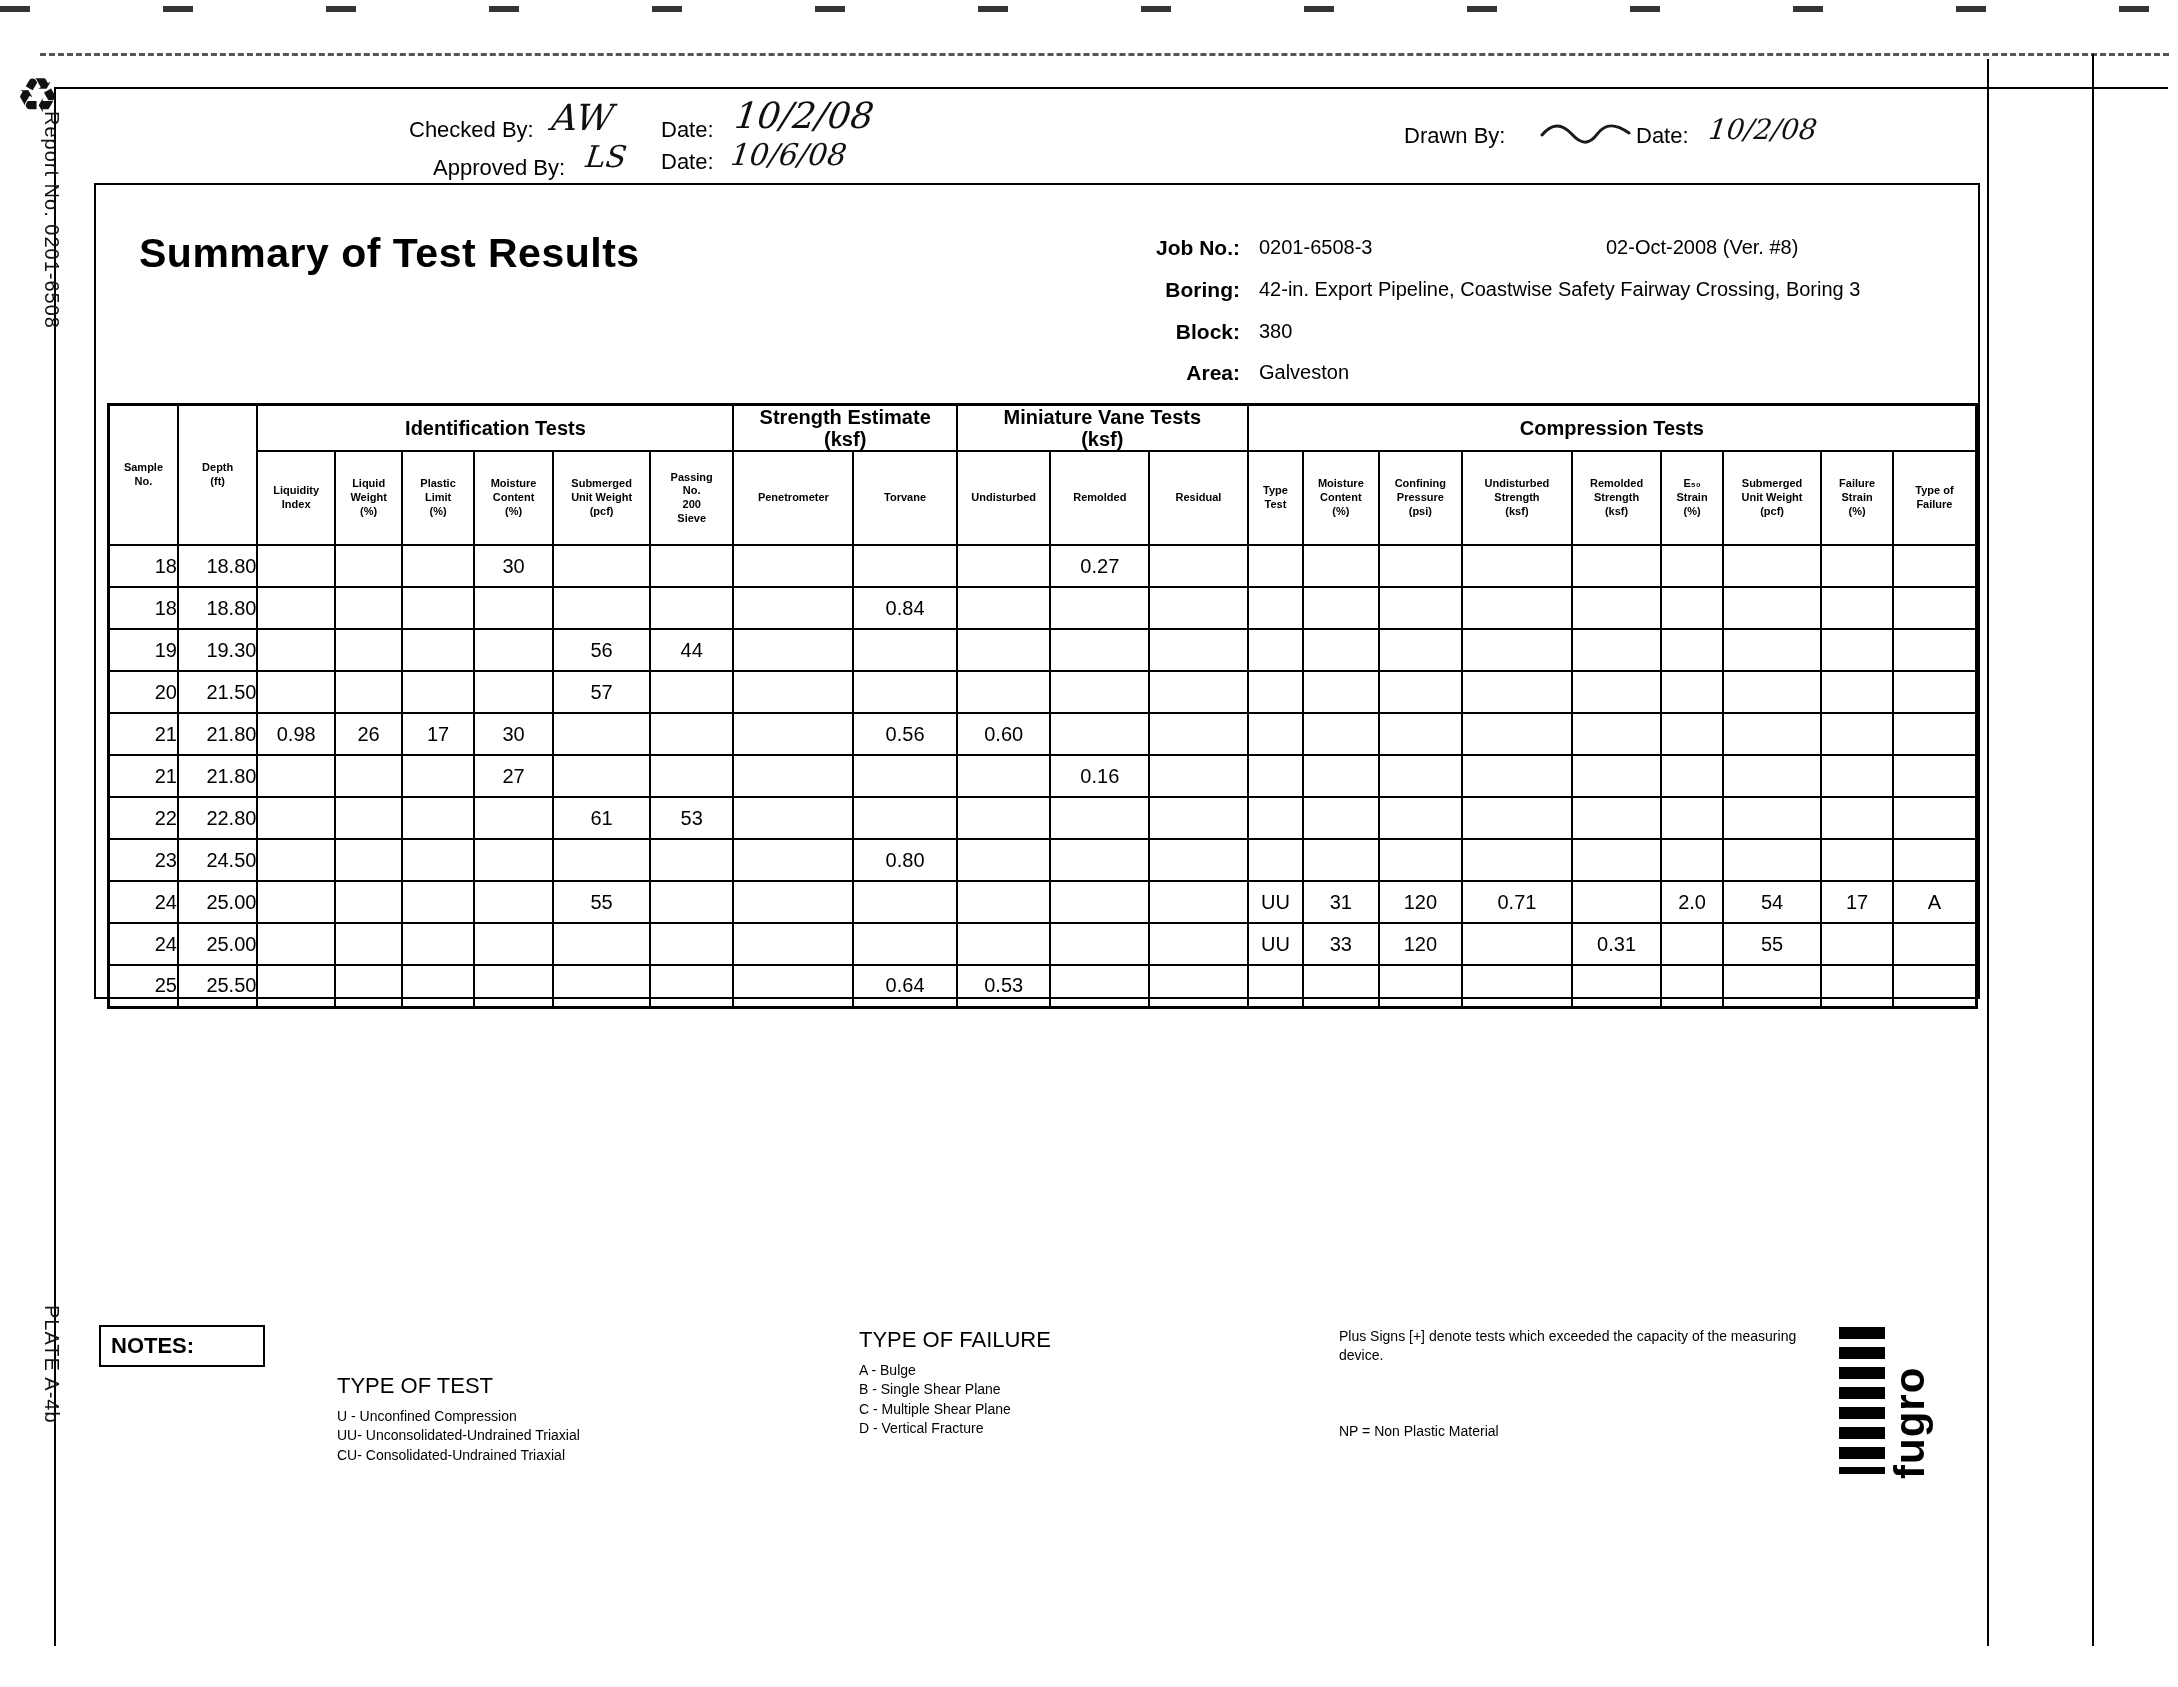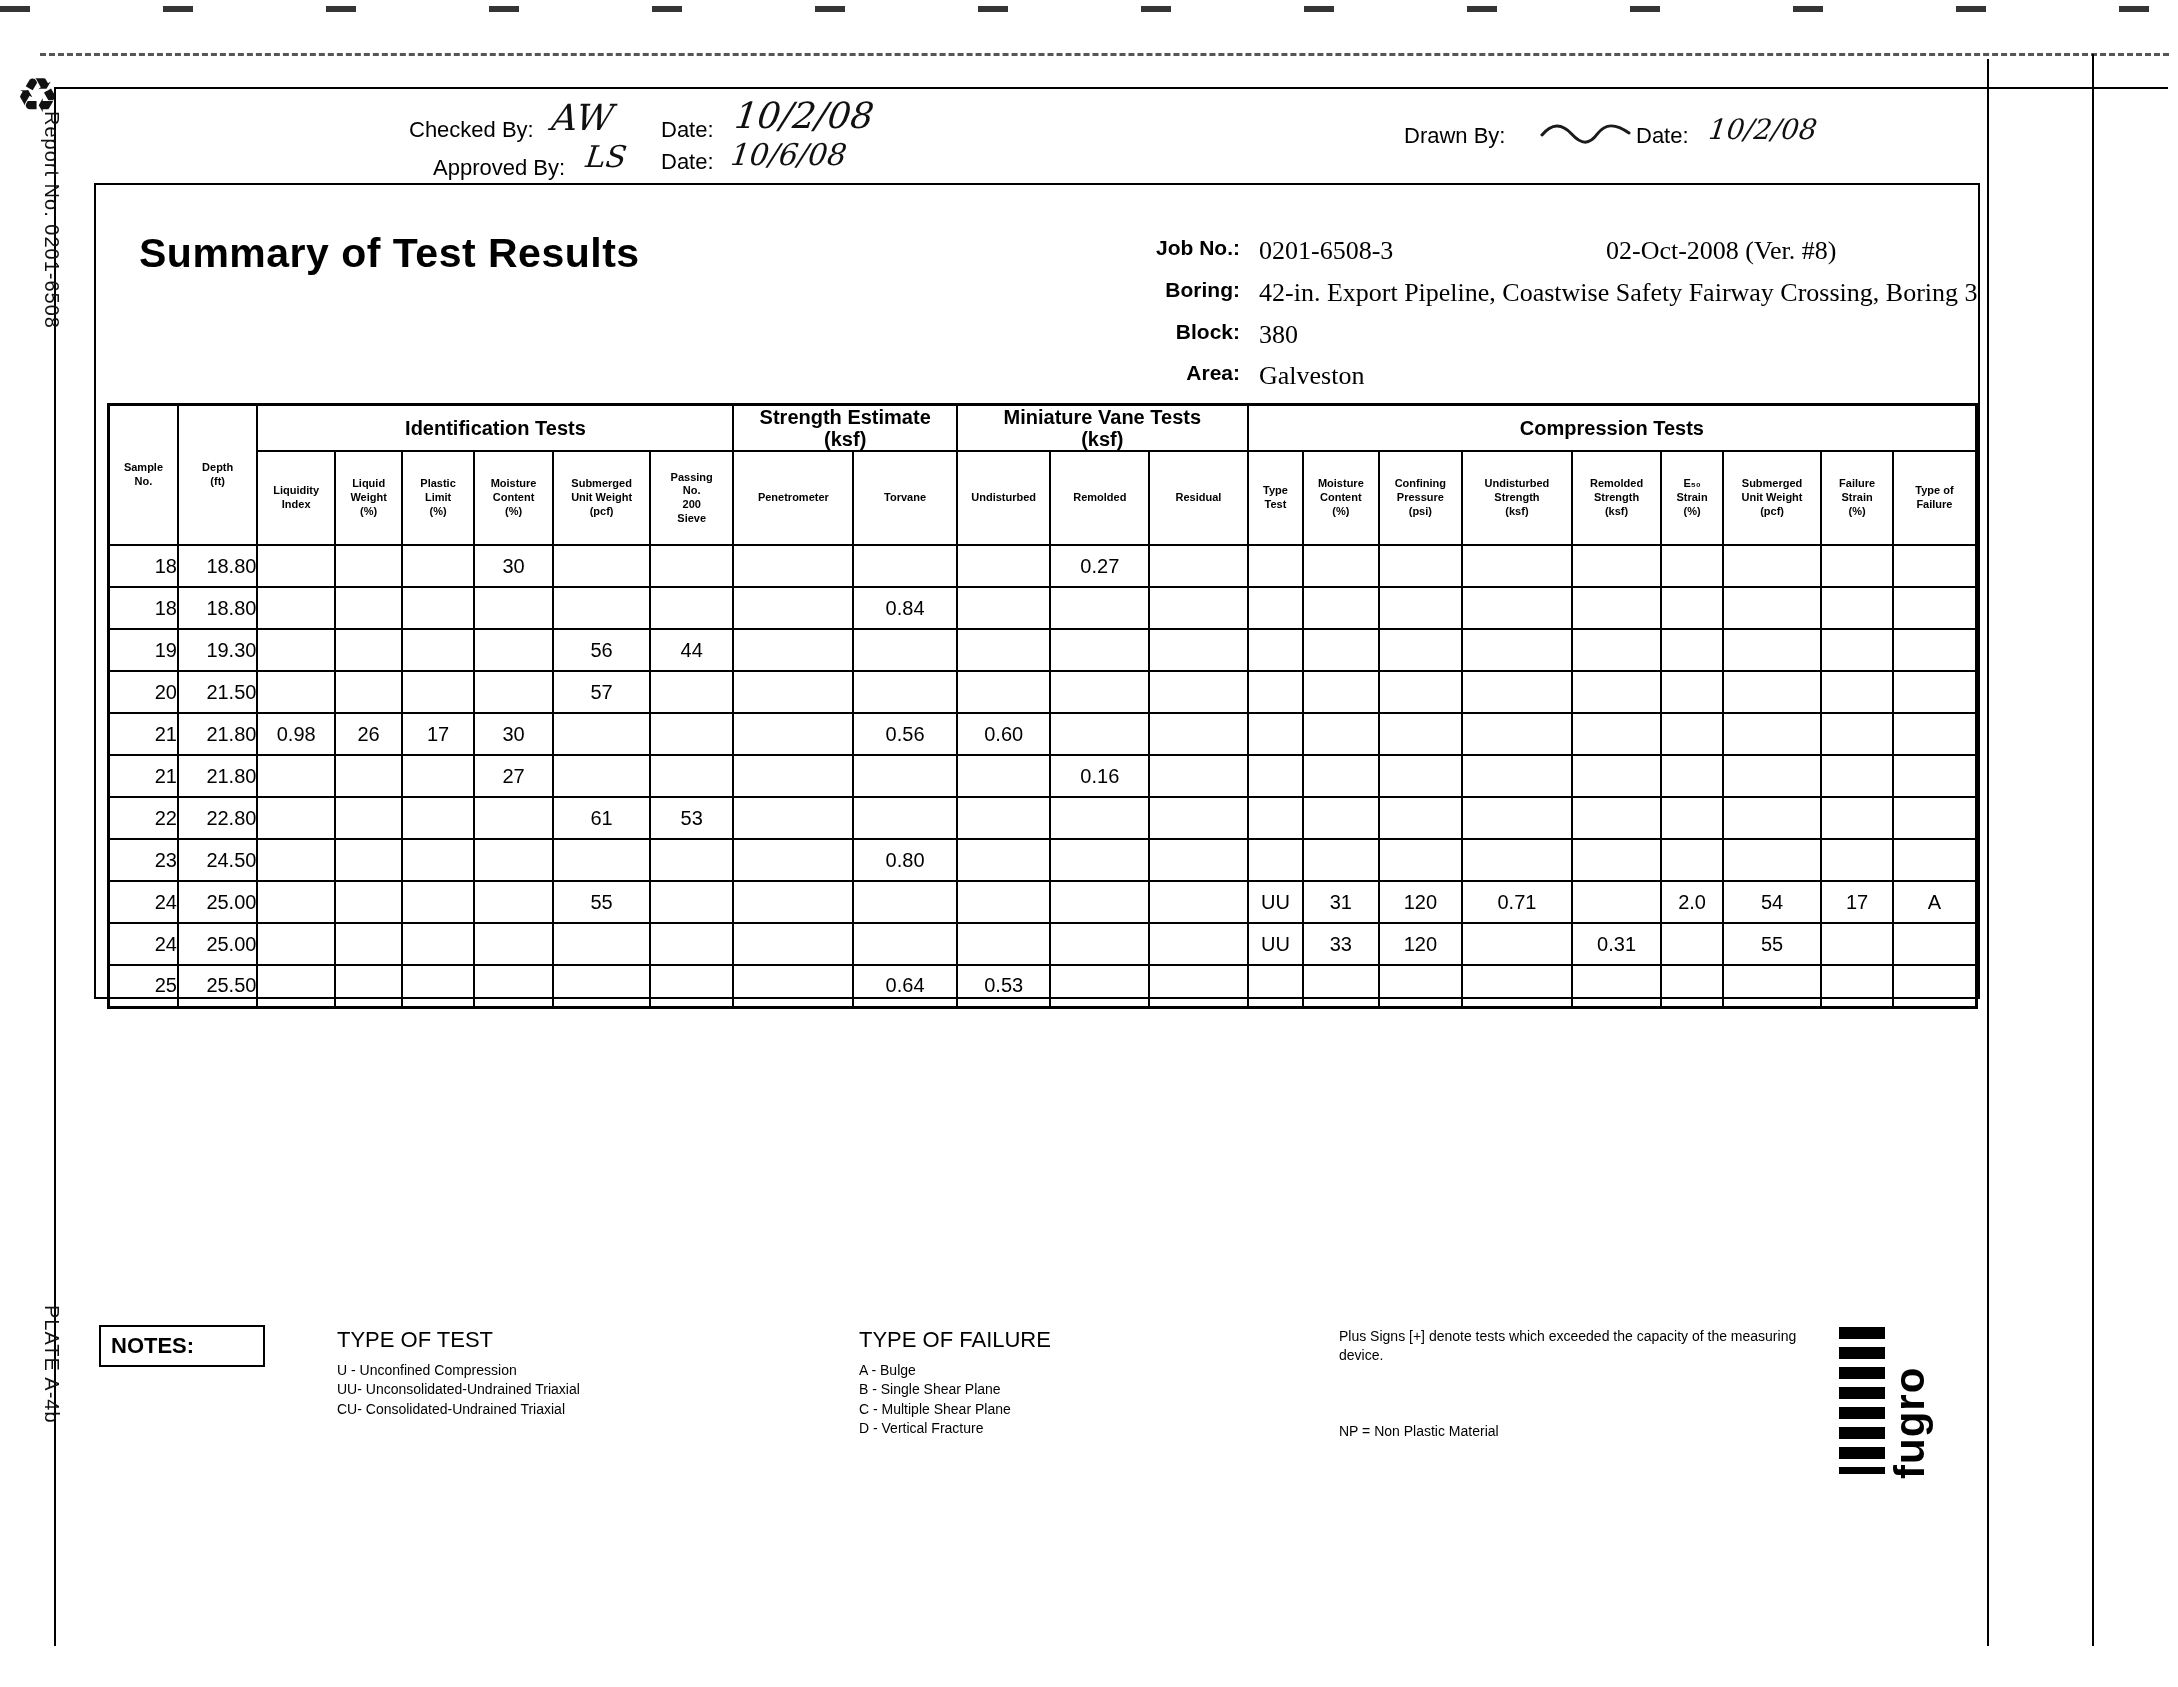--- a/index.html
+++ b/index.html
@@ -37,21 +37,21 @@
 
   
   .main-box {
     position:absolute; left:94px; top:183px; width:1886px; height:816px;
     border: 2.5px solid #000;
     box-sizing: border-box;
   }
   .doc-title { position:absolute; left:139px; top:230px; font-size:41px; font-weight:bold; letter-spacing:0.5px; }
 
   .job-label { position:absolute; width:158px; text-align:right; font-weight:bold; font-size:21px; }
-  .job-value { position:absolute; font-size:26px;font-family:Liberation Serif, serif; }
+  .job-value { position:absolute; font-size:20px; }
 
   
   .tbl-wrap { position:absolute; left:107px; top:403px; }
   table.results {
     border-collapse: collapse;
     table-layout: fixed;
     width: 1871px;
     border: 3px solid #000;
   }
   table.results th, table.results td {
@@ -511,21 +511,21 @@
             <td class="c"></td>
           </tr>
         </tbody>
     </table>
   </div>
 
   <div class="notes-box">
     <span>NOTES:</span>
   </div>
 
-  <div class="note-block" style="left:337px; top:1327px;">
+  <div class="note-block" style="left:337px; top:1373px;">
     <div class="notes-title">TYPE OF TEST</div>
     <div class="notes-item">U  - Unconfined Compression</div>
     <div class="notes-item">UU- Unconsolidated-Undrained Triaxial</div>
     <div class="notes-item">CU- Consolidated-Undrained Triaxial</div>
   </div>
 
   <div class="note-block" style="left:859px; top:1327px;">
     <div class="notes-title">TYPE OF FAILURE</div>
     <div class="notes-item">A - Bulge</div>
     <div class="notes-item">B - Single Shear Plane</div>

